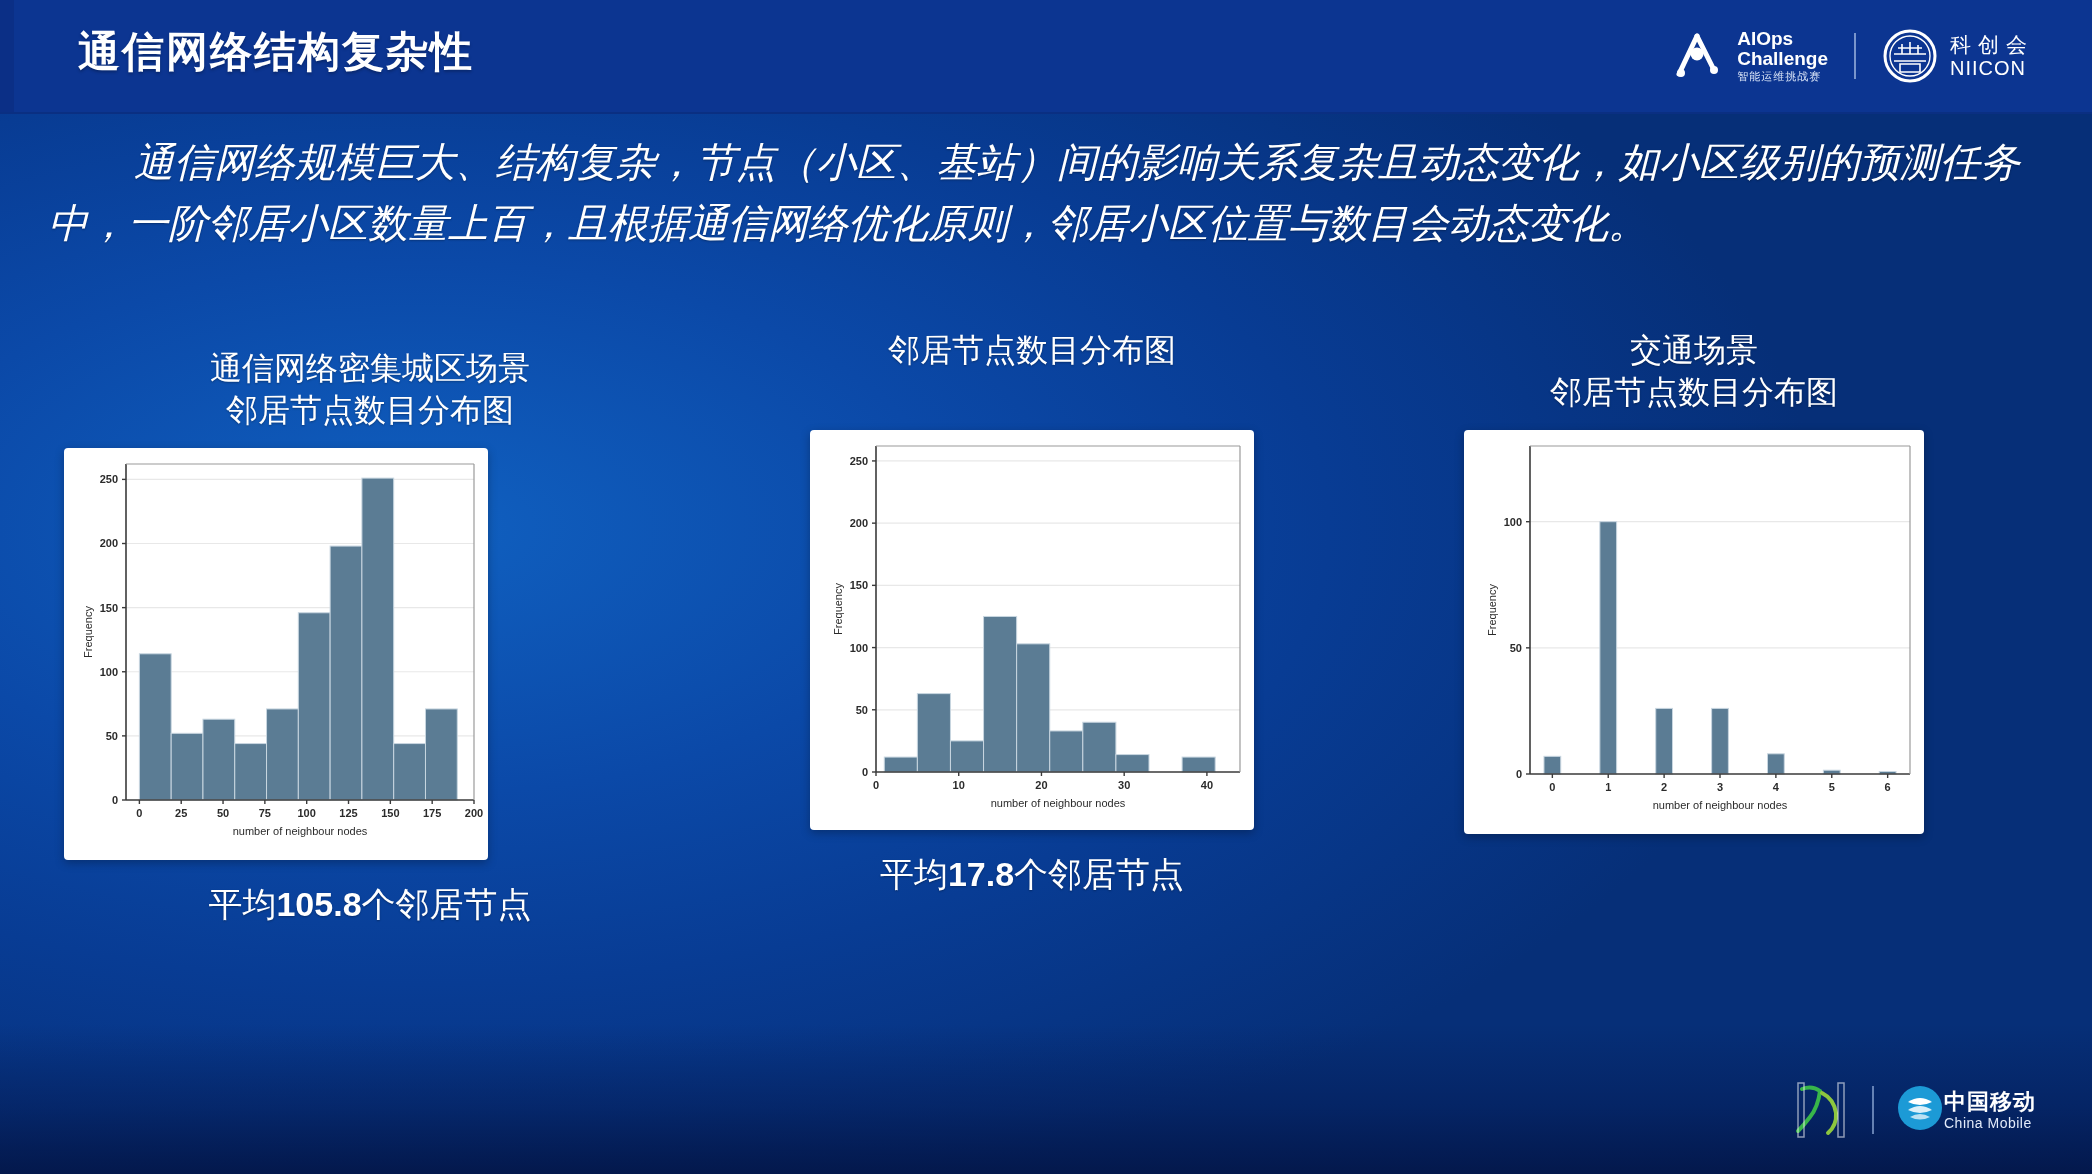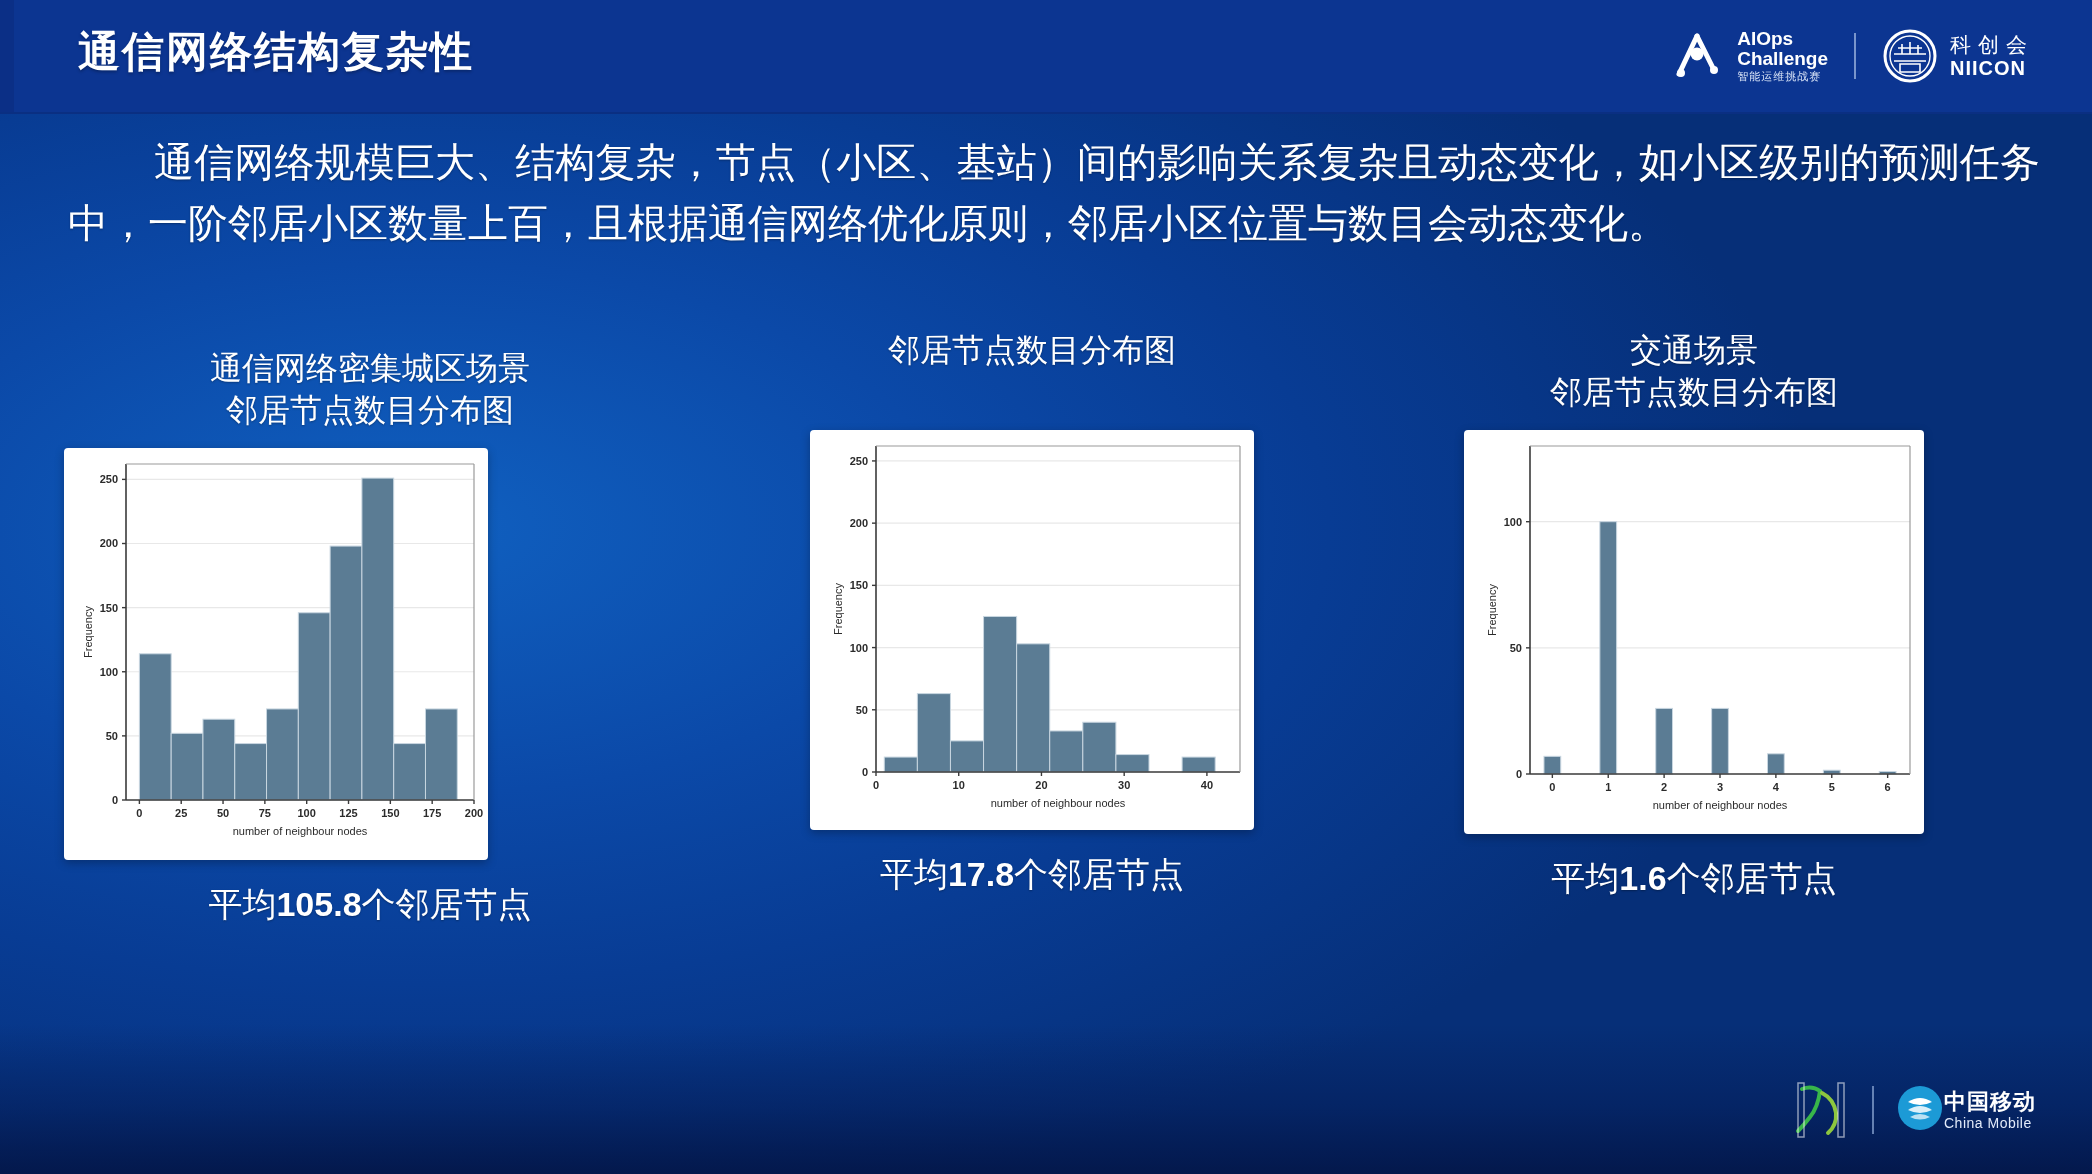--- a/index.html
+++ b/index.html
@@ -43,29 +43,30 @@
   .logo-mark{width:52px;height:52px;flex:none;}
   .logo-aiops-txt{display:flex;flex-direction:column;justify-content:center;line-height:1.05;}
   .logo-aiops-txt .l1{font-size:19px;font-weight:bold;color:#fff;}
   .logo-aiops-txt .l2{font-size:19px;font-weight:bold;color:#fff;}
   .logo-aiops-txt .l3{font-size:11px;color:#d9e4f7;letter-spacing:1px;margin-top:2px;}
   .logo-sep{width:2px;height:46px;background:#9db6e0;opacity:.75;}
   .logo-niicon{display:flex;align-items:center;gap:12px;}
   .seal{width:56px;height:56px;flex:none;}
   .logo-niicon-txt{display:flex;flex-direction:column;line-height:1.1;}
   .logo-niicon-txt .cn{font-size:21px;color:#fff;letter-spacing:7px;font-weight:500;}
-  .logo-niicon-txt .en{font-size:20px;color:#fff;font-weight:bold;letter-spacing:1px;}
+  .logo-niicon-txt .en{font-size:20px;color:#fff;font-weight:normal;letter-spacing:1px;}
 
   
   .para{
-    position:absolute;left:68px;top:132px;width:1972px;
+    position:absolute;left:48px;top:132px;width:1972px;
     color:#ffffff;font-size:40px;line-height:1.52;
     text-align:justify;text-justify:inter-ideograph;
     text-indent:86px;
     text-shadow:0 1px 2px rgba(0,0,0,.3);
+    font-style:italic;
   }
 
   
   .panels{position:absolute;left:0;top:330px;width:2092px;height:720px;}
   .panel{position:absolute;top:0;width:620px;}
   .panel.p1{left:60px;margin-top:18px;}
   .panel.p2{left:722px;}
   .panel.p3{left:1384px;}
 
   .panel-title{
@@ -315,21 +316,20 @@
               <text x="311.88235294117646" y="361" text-anchor="middle" font-size="11" font-family="&quot;Liberation Sans&quot;,sans-serif" fill="#2b2b2b" font-weight="600">4</text>
               <line x1="367.7647058823529" y1="344" x2="367.7647058823529" y2="348" stroke="#3a3a3a" stroke-width="1.4"></line>
               <text x="367.7647058823529" y="361" text-anchor="middle" font-size="11" font-family="&quot;Liberation Sans&quot;,sans-serif" fill="#2b2b2b" font-weight="600">5</text>
               <line x1="423.6470588235294" y1="344" x2="423.6470588235294" y2="348" stroke="#3a3a3a" stroke-width="1.4"></line>
               <text x="423.6470588235294" y="361" text-anchor="middle" font-size="11" font-family="&quot;Liberation Sans&quot;,sans-serif" fill="#2b2b2b" font-weight="600">6</text>
               <text x="256" y="379" text-anchor="middle" font-size="11" font-family="&quot;Liberation Sans&quot;,sans-serif" fill="#2b2b2b">number of neighbour nodes</text>
               <text x="0" y="0" text-anchor="middle" font-size="11" font-family="&quot;Liberation Sans&quot;,sans-serif" fill="#2b2b2b" transform="translate(32,180) rotate(-90)">Frequency</text>
             </svg>
         </div>
       </div>
-      <div class="panel-caption"><span>平均</span><b>1.6</b><span>个邻居节点</span></div>
     </div>
 
   </div>
 
   <div class="footer">
     <span class="greenmark">
       <svg viewBox="0 0 58 62" width="58" height="62">
         <path d="M10 10 q10 -4 18 2 q-2 16 -10 26 q-6 8 -12 14" fill="none" stroke="#38b54a" stroke-width="4" stroke-linecap="round"></path>
         <path d="M30 14 q12 6 14 20 q1 12 -8 20" fill="none" stroke="#8dc63f" stroke-width="4" stroke-linecap="round"></path>
         <path d="M6 4 h6 v54 h-6 z" fill="none" stroke="#ffffff" stroke-width="1.5" opacity=".55"></path>

